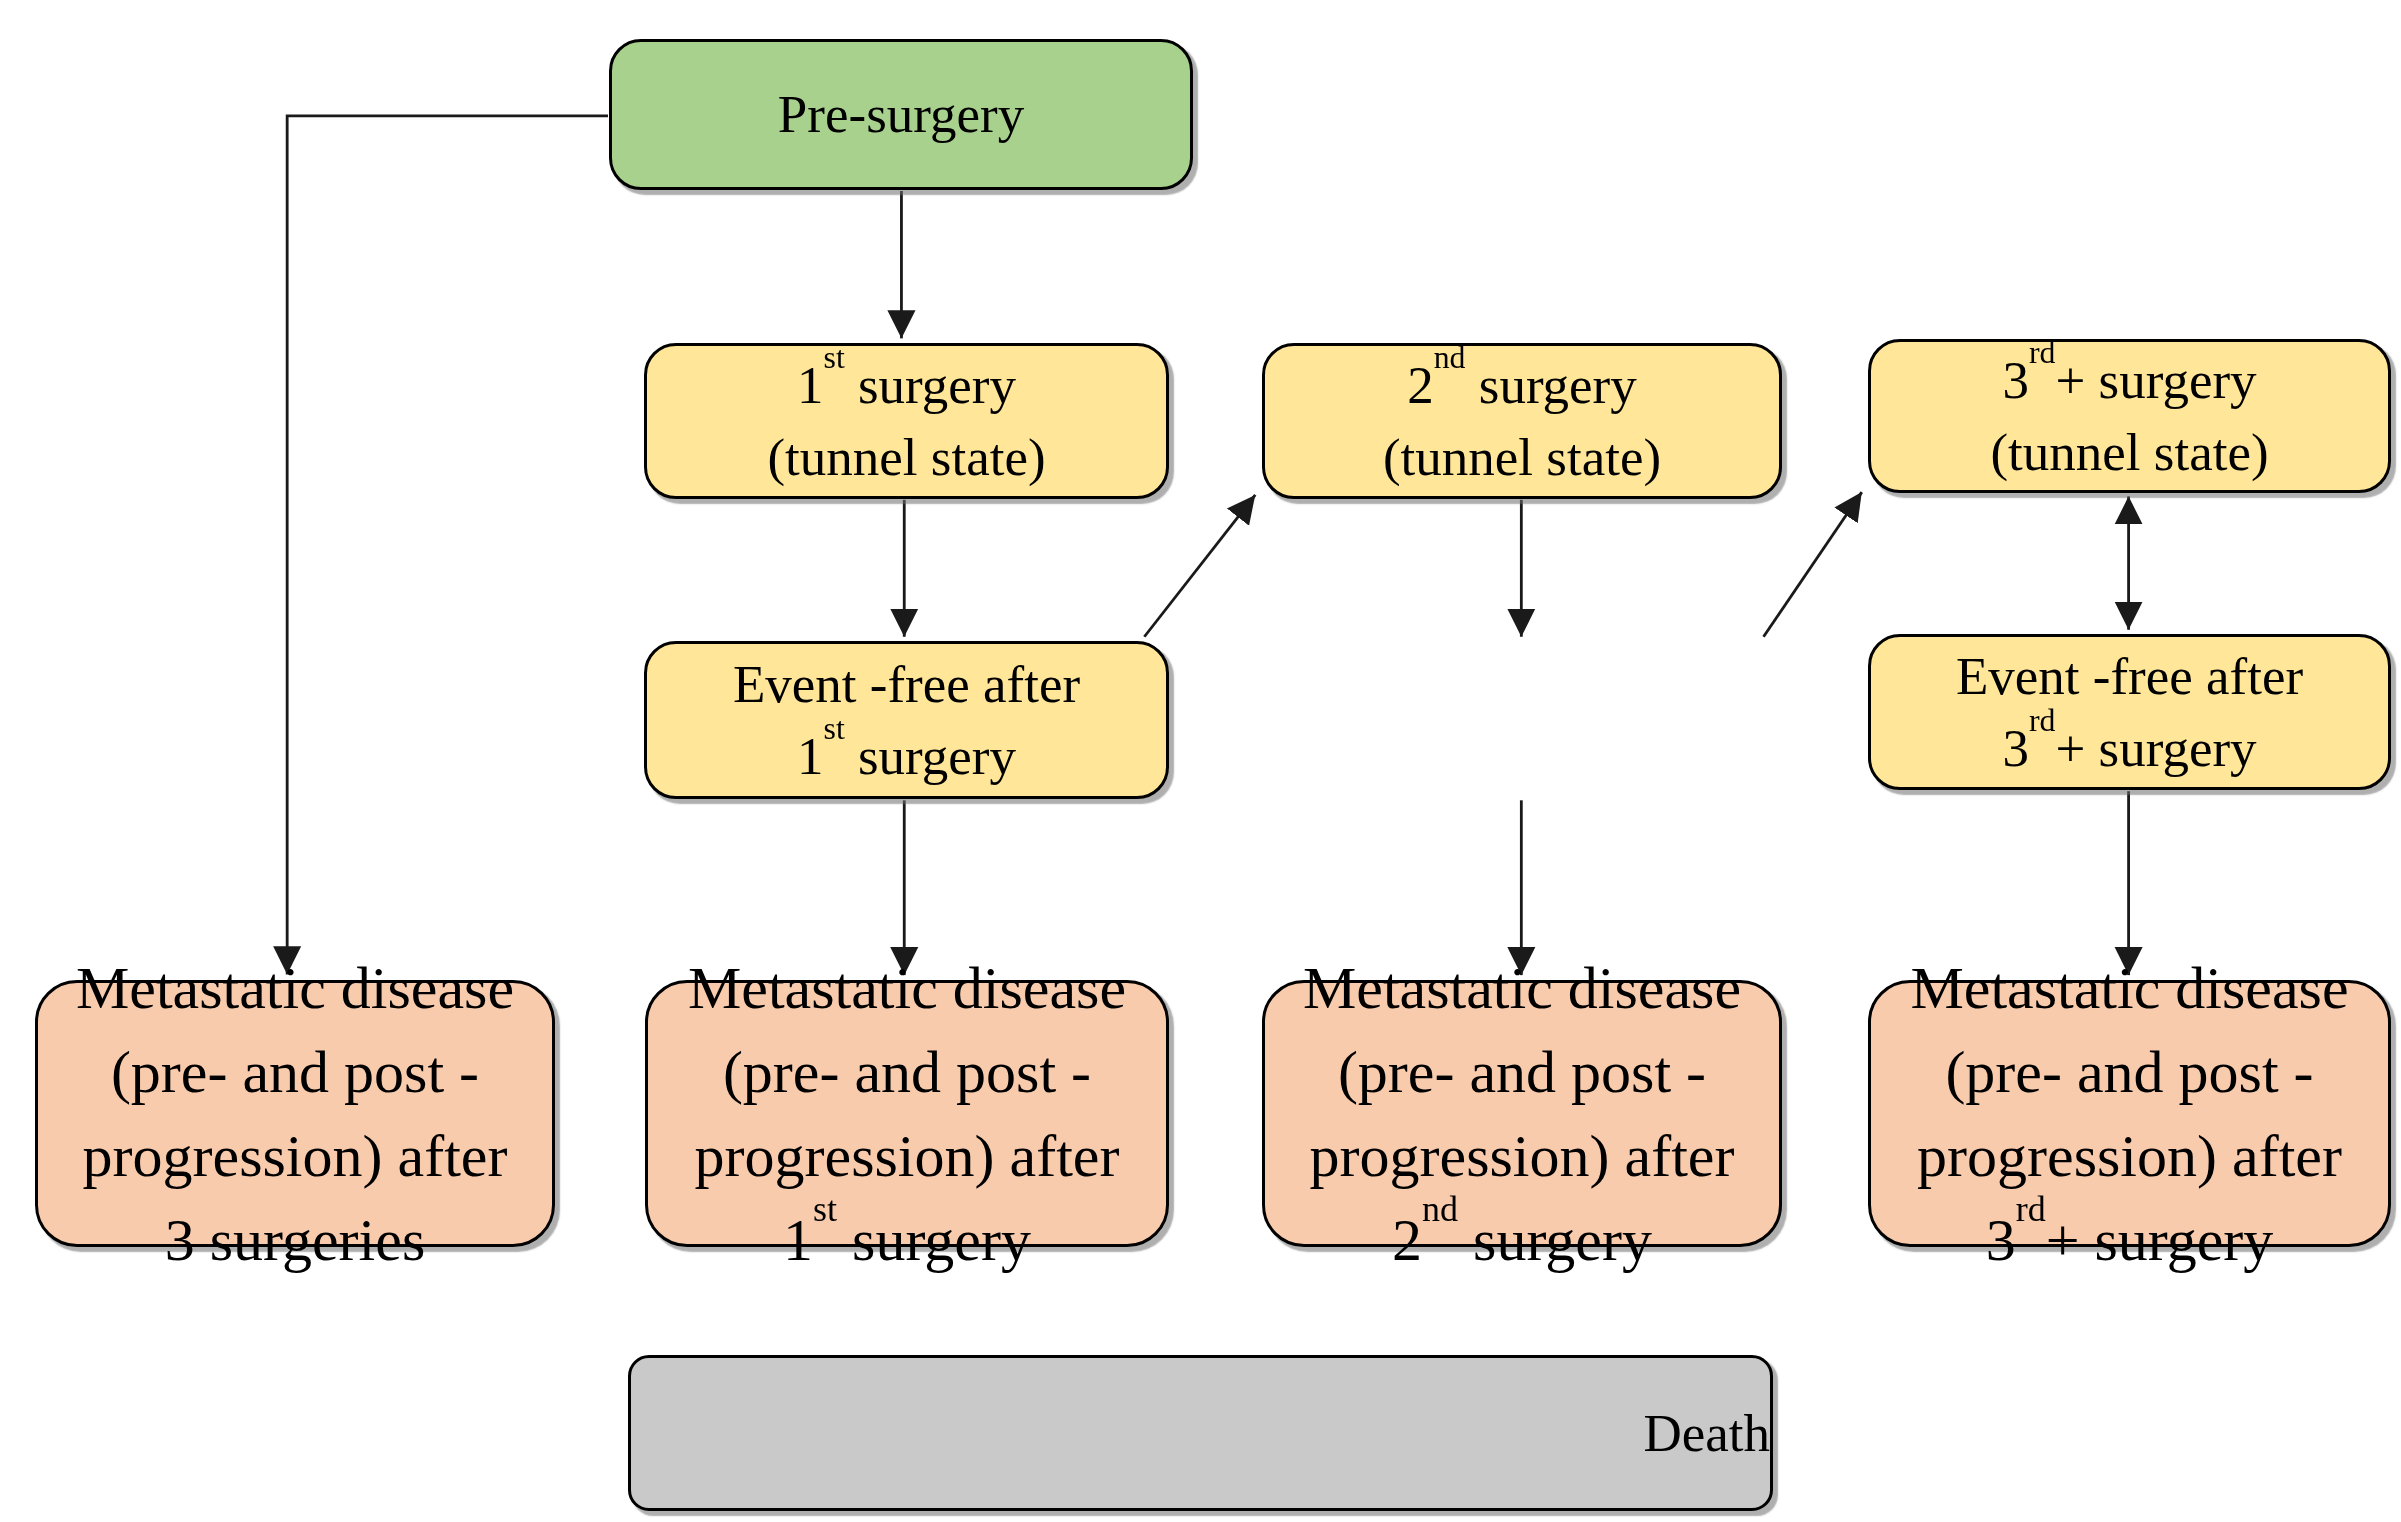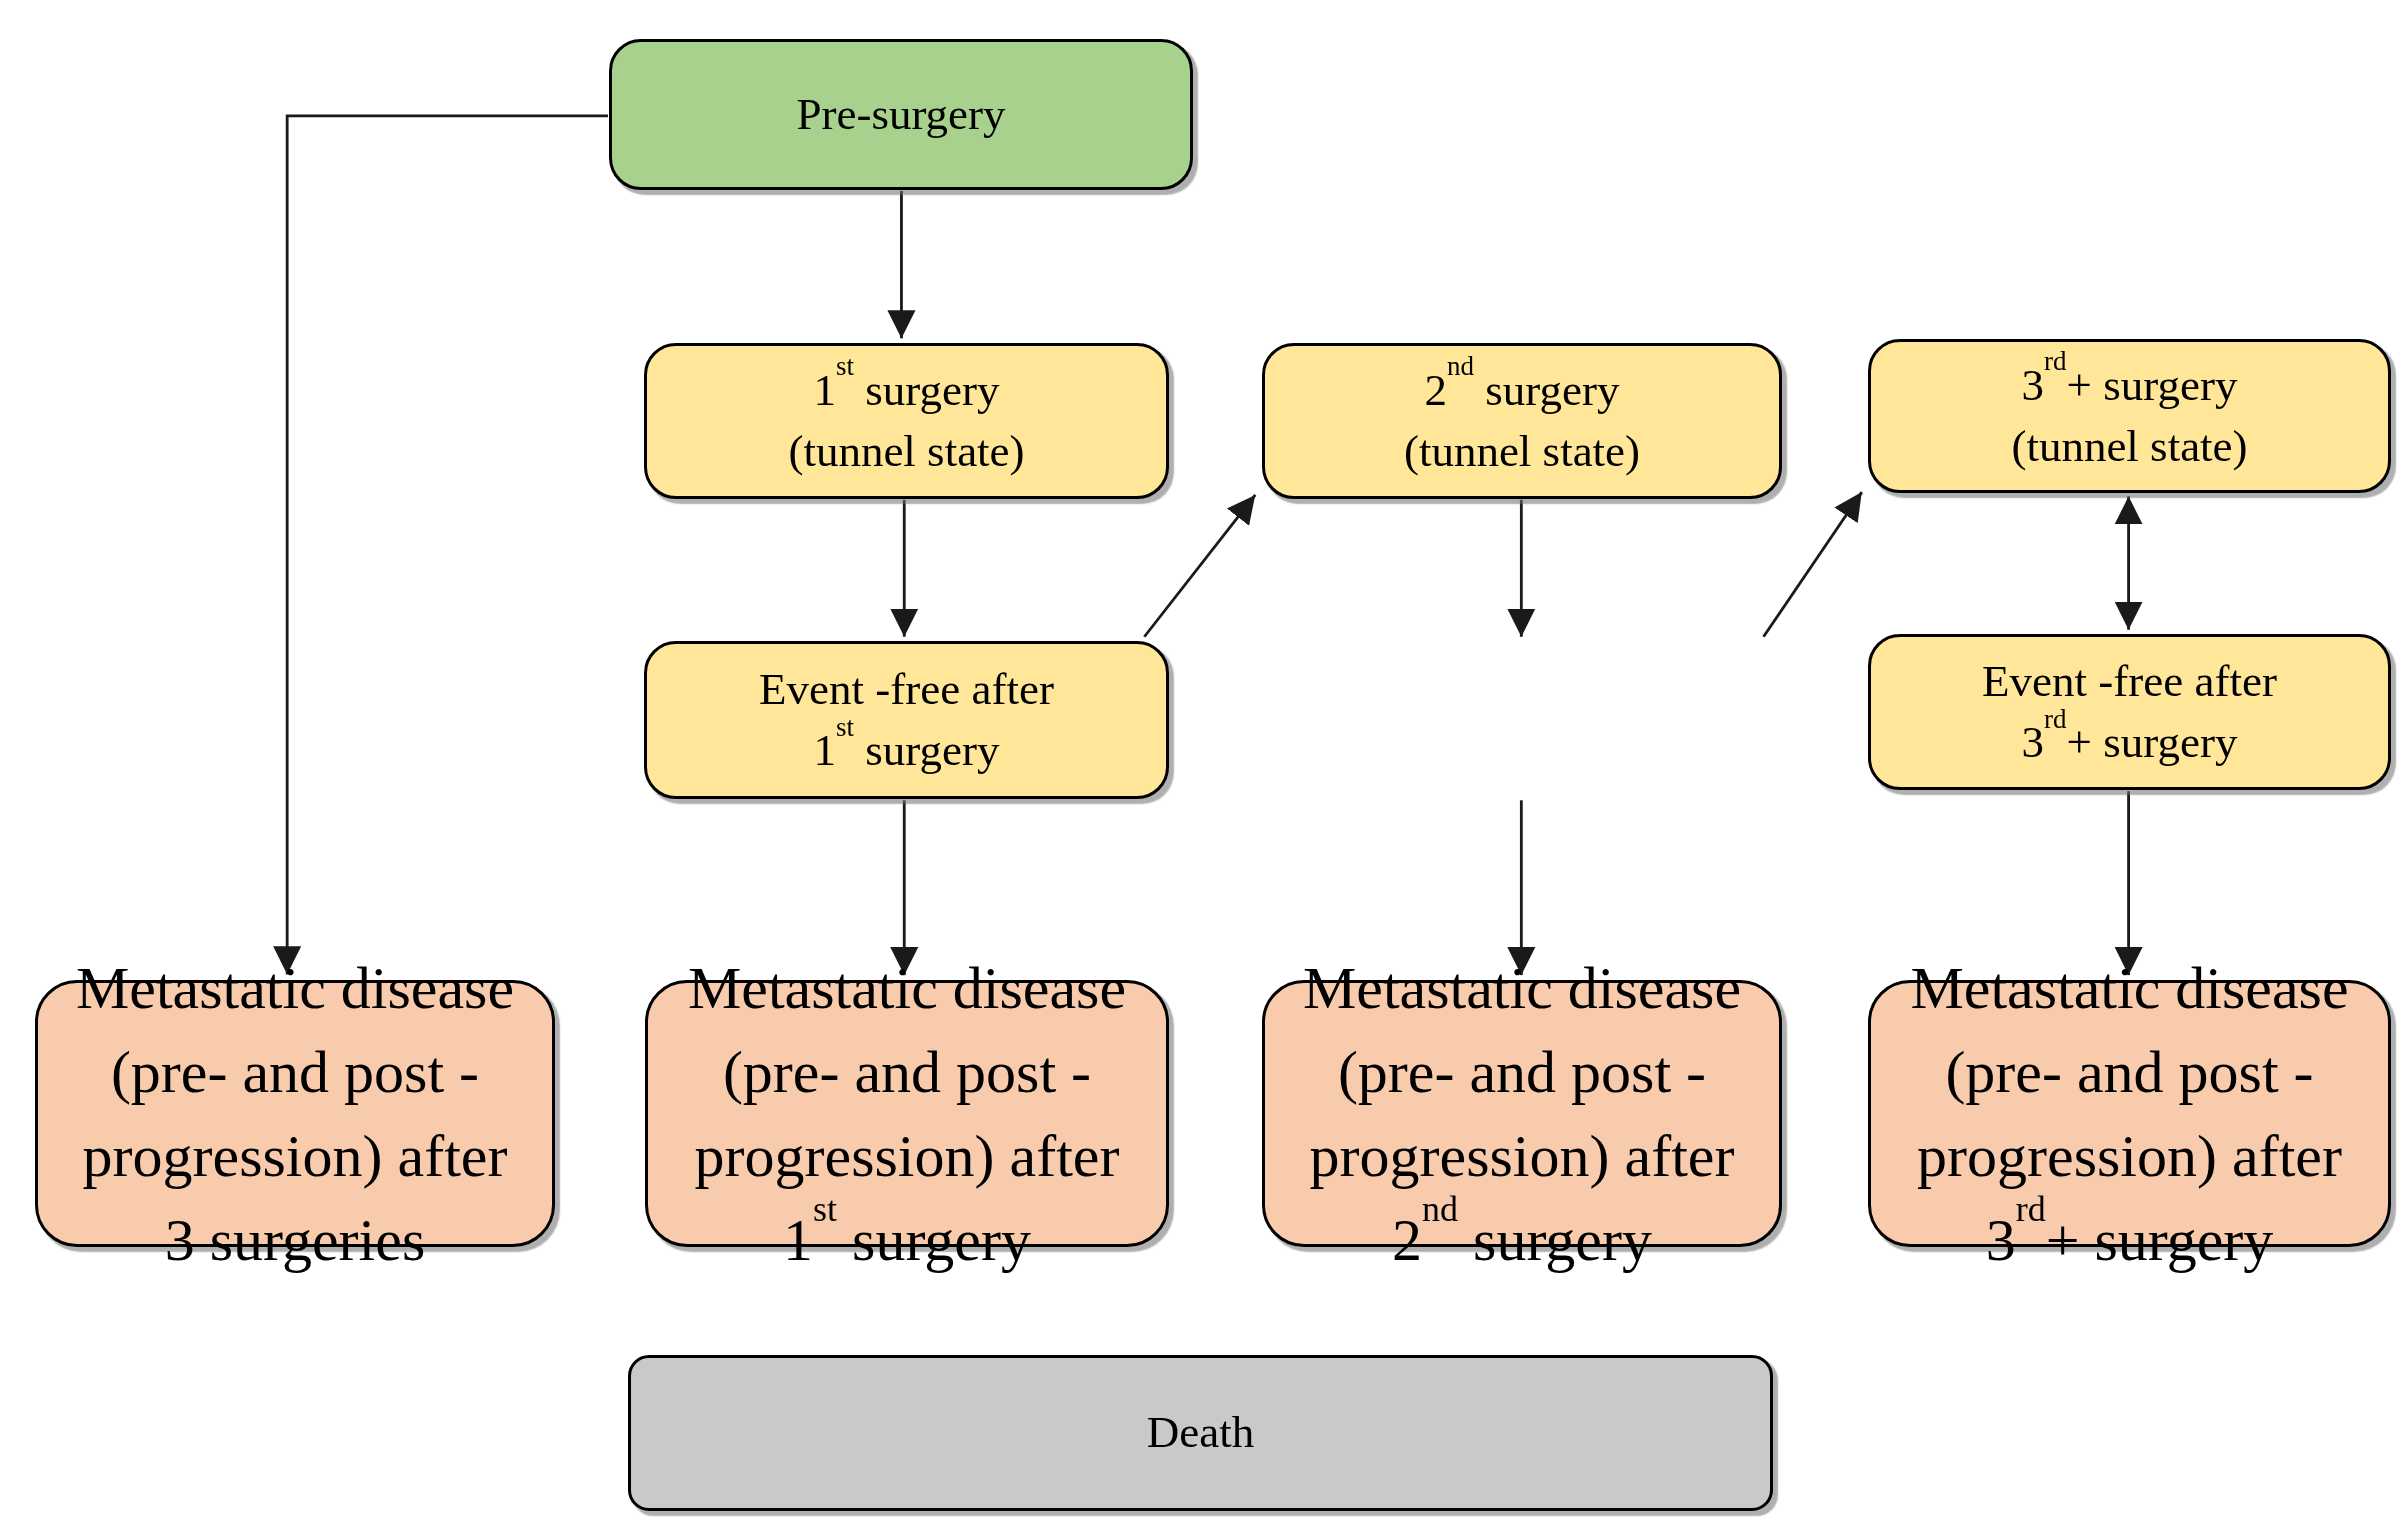--- a/index.html
+++ b/index.html
@@ -26,21 +26,21 @@
     position: absolute;
     box-sizing: border-box;
     border: 3.5px solid #000000;
     border-radius: 32px;
     box-shadow: 4.2px 4.9px 1.4px rgba(110,110,110,0.55);
     display: flex;
     flex-direction: column;
     justify-content: center;
     align-items: center;
     text-align: center;
-    font-size: 45px;
+    font-size: 53px;
     line-height: 1.36;
   }
   .node .line { white-space: nowrap; }
   .node .line.italic { }
   .node sup {
     font-size: 0.6em;
     line-height: 0;
     position: relative;
     top: -0.5em;
     margin-top: 48px;
@@ -53,21 +53,21 @@
   .n-s1    { left: 644px;  top: 343px;  width: 525px;  height: 156px; }
   .n-s2    { left: 1262px; top: 343px;  width: 520px;  height: 156px; }
   .n-s3    { left: 1868px; top: 339px;  width: 523px;  height: 154px; }
   .n-ef1   { left: 644px;  top: 641px;  width: 525px;  height: 158px; }
   .n-ef2   { left: 1257px; top: 641px;  width: 525px;  height: 158px; }
   .n-ef3   { left: 1868px; top: 634px;  width: 523px;  height: 156px; }
   .n-m0    { left: 35px;   top: 980px; width: 520px;  height: 267px; }
   .n-m1    { left: 645px;  top: 980px; width: 524px;  height: 267px; }
   .n-m2    { left: 1262px; top: 980px; width: 520px;  height: 267px; }
   .n-m3    { left: 1868px; top: 980px; width: 523px;  height: 267px; }
-  .n-death { left: 628px;  top: 1355px; width: 1145px; height: 156px; }
+  .n-death { left: 628px;  top: 1355px; width: 1145px; height: 156px; align-items: flex-end; }
 </style>
 </head>
 <body>
 
 <div class="canvas">
 
   <svg class="arrows" viewBox="0 0 3420 2168">
     <defs>
       <marker id="ah" viewBox="0 0 10 10" refX="10" refY="5" markerWidth="10" markerHeight="11" orient="auto-start-reverse" markerUnits="strokeWidth">
         <path d="M0,0 L10,5 L0,10 z" fill="#1a1a1a"></path>

